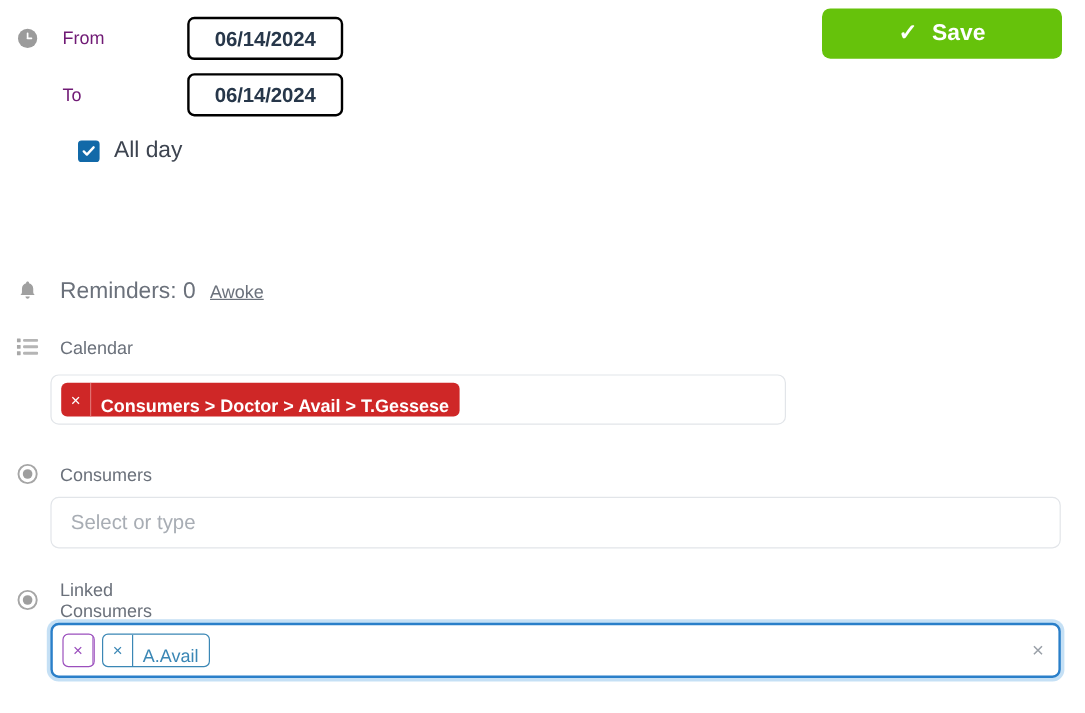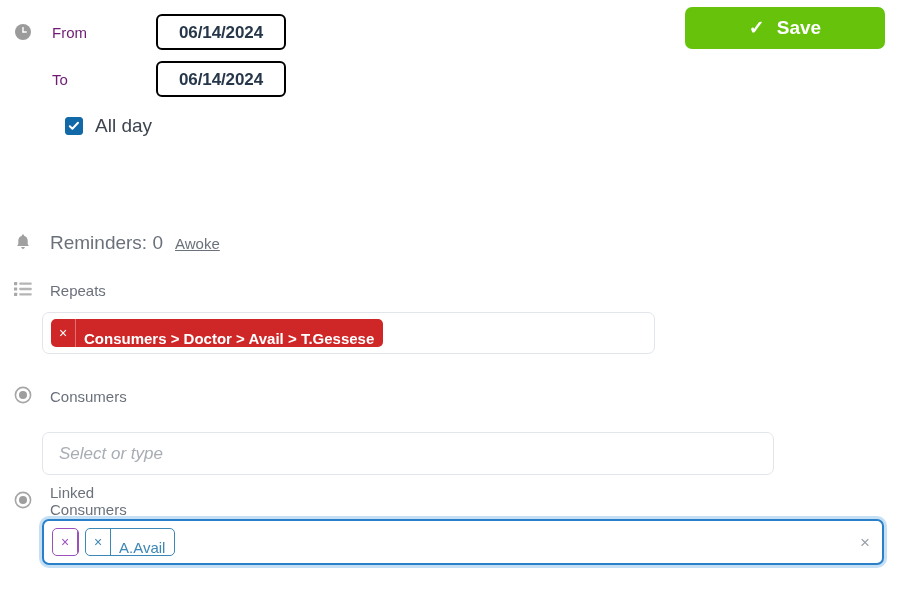--- a/index.html
+++ b/index.html
@@ -220,32 +220,31 @@
     box-sizing: border-box;
   }
   .tag-outline .tag-x { border-right: 1px solid currentColor; }
   .tag-purple { color: #9b4fbd; }
   .tag-blue   { color: #3b87b5; }
 
   
   .resource-label-row { top: 385px; left: 0; height: 22px; }
   .resource-input {
     position: absolute;
-    top: 432px;
+    top: 414px;
     left: 42px;
-    width: 732px;
+    width: 842px;
     height: 43px;
     box-sizing: border-box;
     border: 1px solid #e2e5e9;
     border-radius: 7px;
     background: #ffffff;
     display: flex;
     align-items: center;
     padding: 0 16px;
-    font-style: italic;
   }
   .placeholder {
     font-size: 17px;
     color: #a8adb4;
     font-family: "Liberation Sans", sans-serif;
   }
 
   
   .linked-label-row { top: 490px; left: 0; height: 22px; }
   .linked-input {
@@ -335,21 +334,21 @@
     <svg width="18" height="16" viewBox="0 0 18 16">
       <rect x="0" y="1" width="3.2" height="3.2" rx="0.4" fill="#a8a8a8"></rect>
       <rect x="5.2" y="1.4" width="12.6" height="2.4" rx="1" fill="#b5b5b5"></rect>
       <rect x="0" y="6.4" width="3.2" height="3.2" rx="0.4" fill="#a8a8a8"></rect>
       <rect x="5.2" y="6.8" width="12.6" height="2.4" rx="1" fill="#b5b5b5"></rect>
       <rect x="0" y="11.8" width="3.2" height="3.2" rx="0.4" fill="#a8a8a8"></rect>
       <rect x="5.2" y="12.2" width="12.6" height="2.4" rx="1" fill="#b5b5b5"></rect>
     </svg>
   </div>
   <div class="row calendar-label-row">
-    <span class="section-label">Repeats</span>
+    <span class="section-label">Calendar</span>
   </div>
   <div class="tag-input calendar-input">
     <span class="tag tag-solid-red">
       <span class="tag-x">×</span>
       <span class="tag-text">Consumers &gt; Doctor &gt; Avail &gt; T.Gessese</span>
     </span>
   </div>
 
   <div class="gutter-icon ico-radio-1">
     <svg width="18" height="18" viewBox="0 0 18 18">

